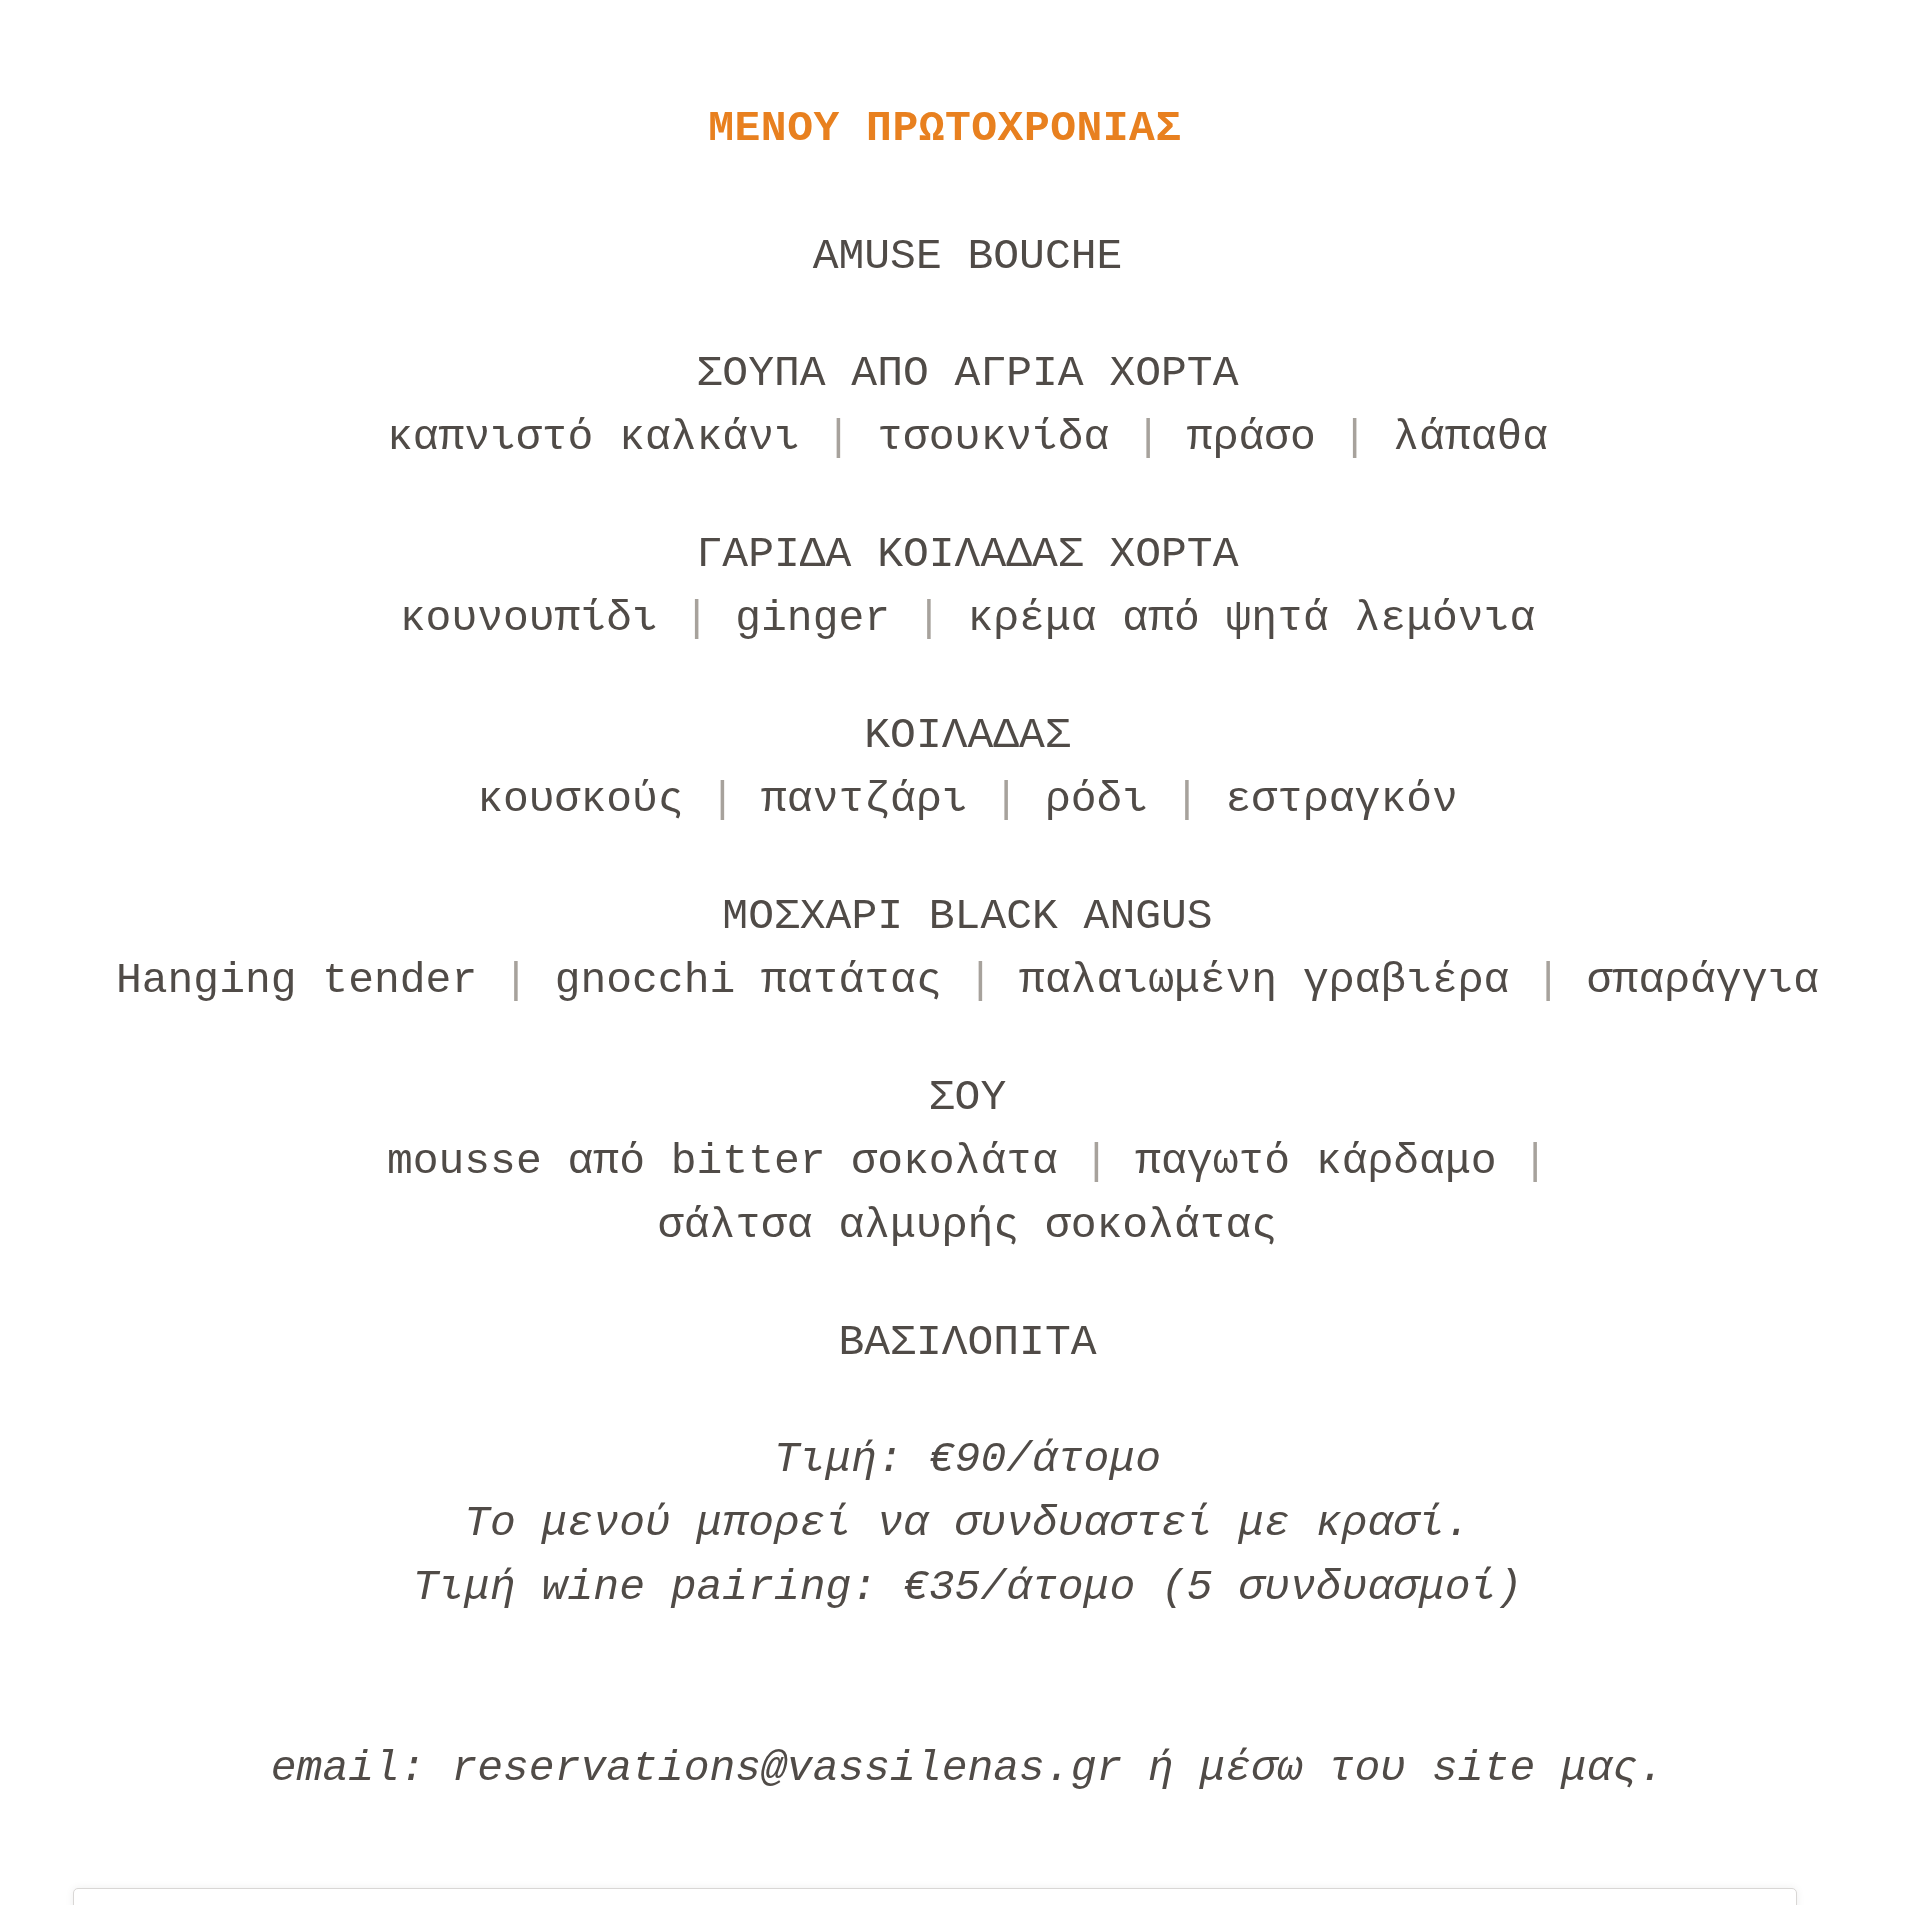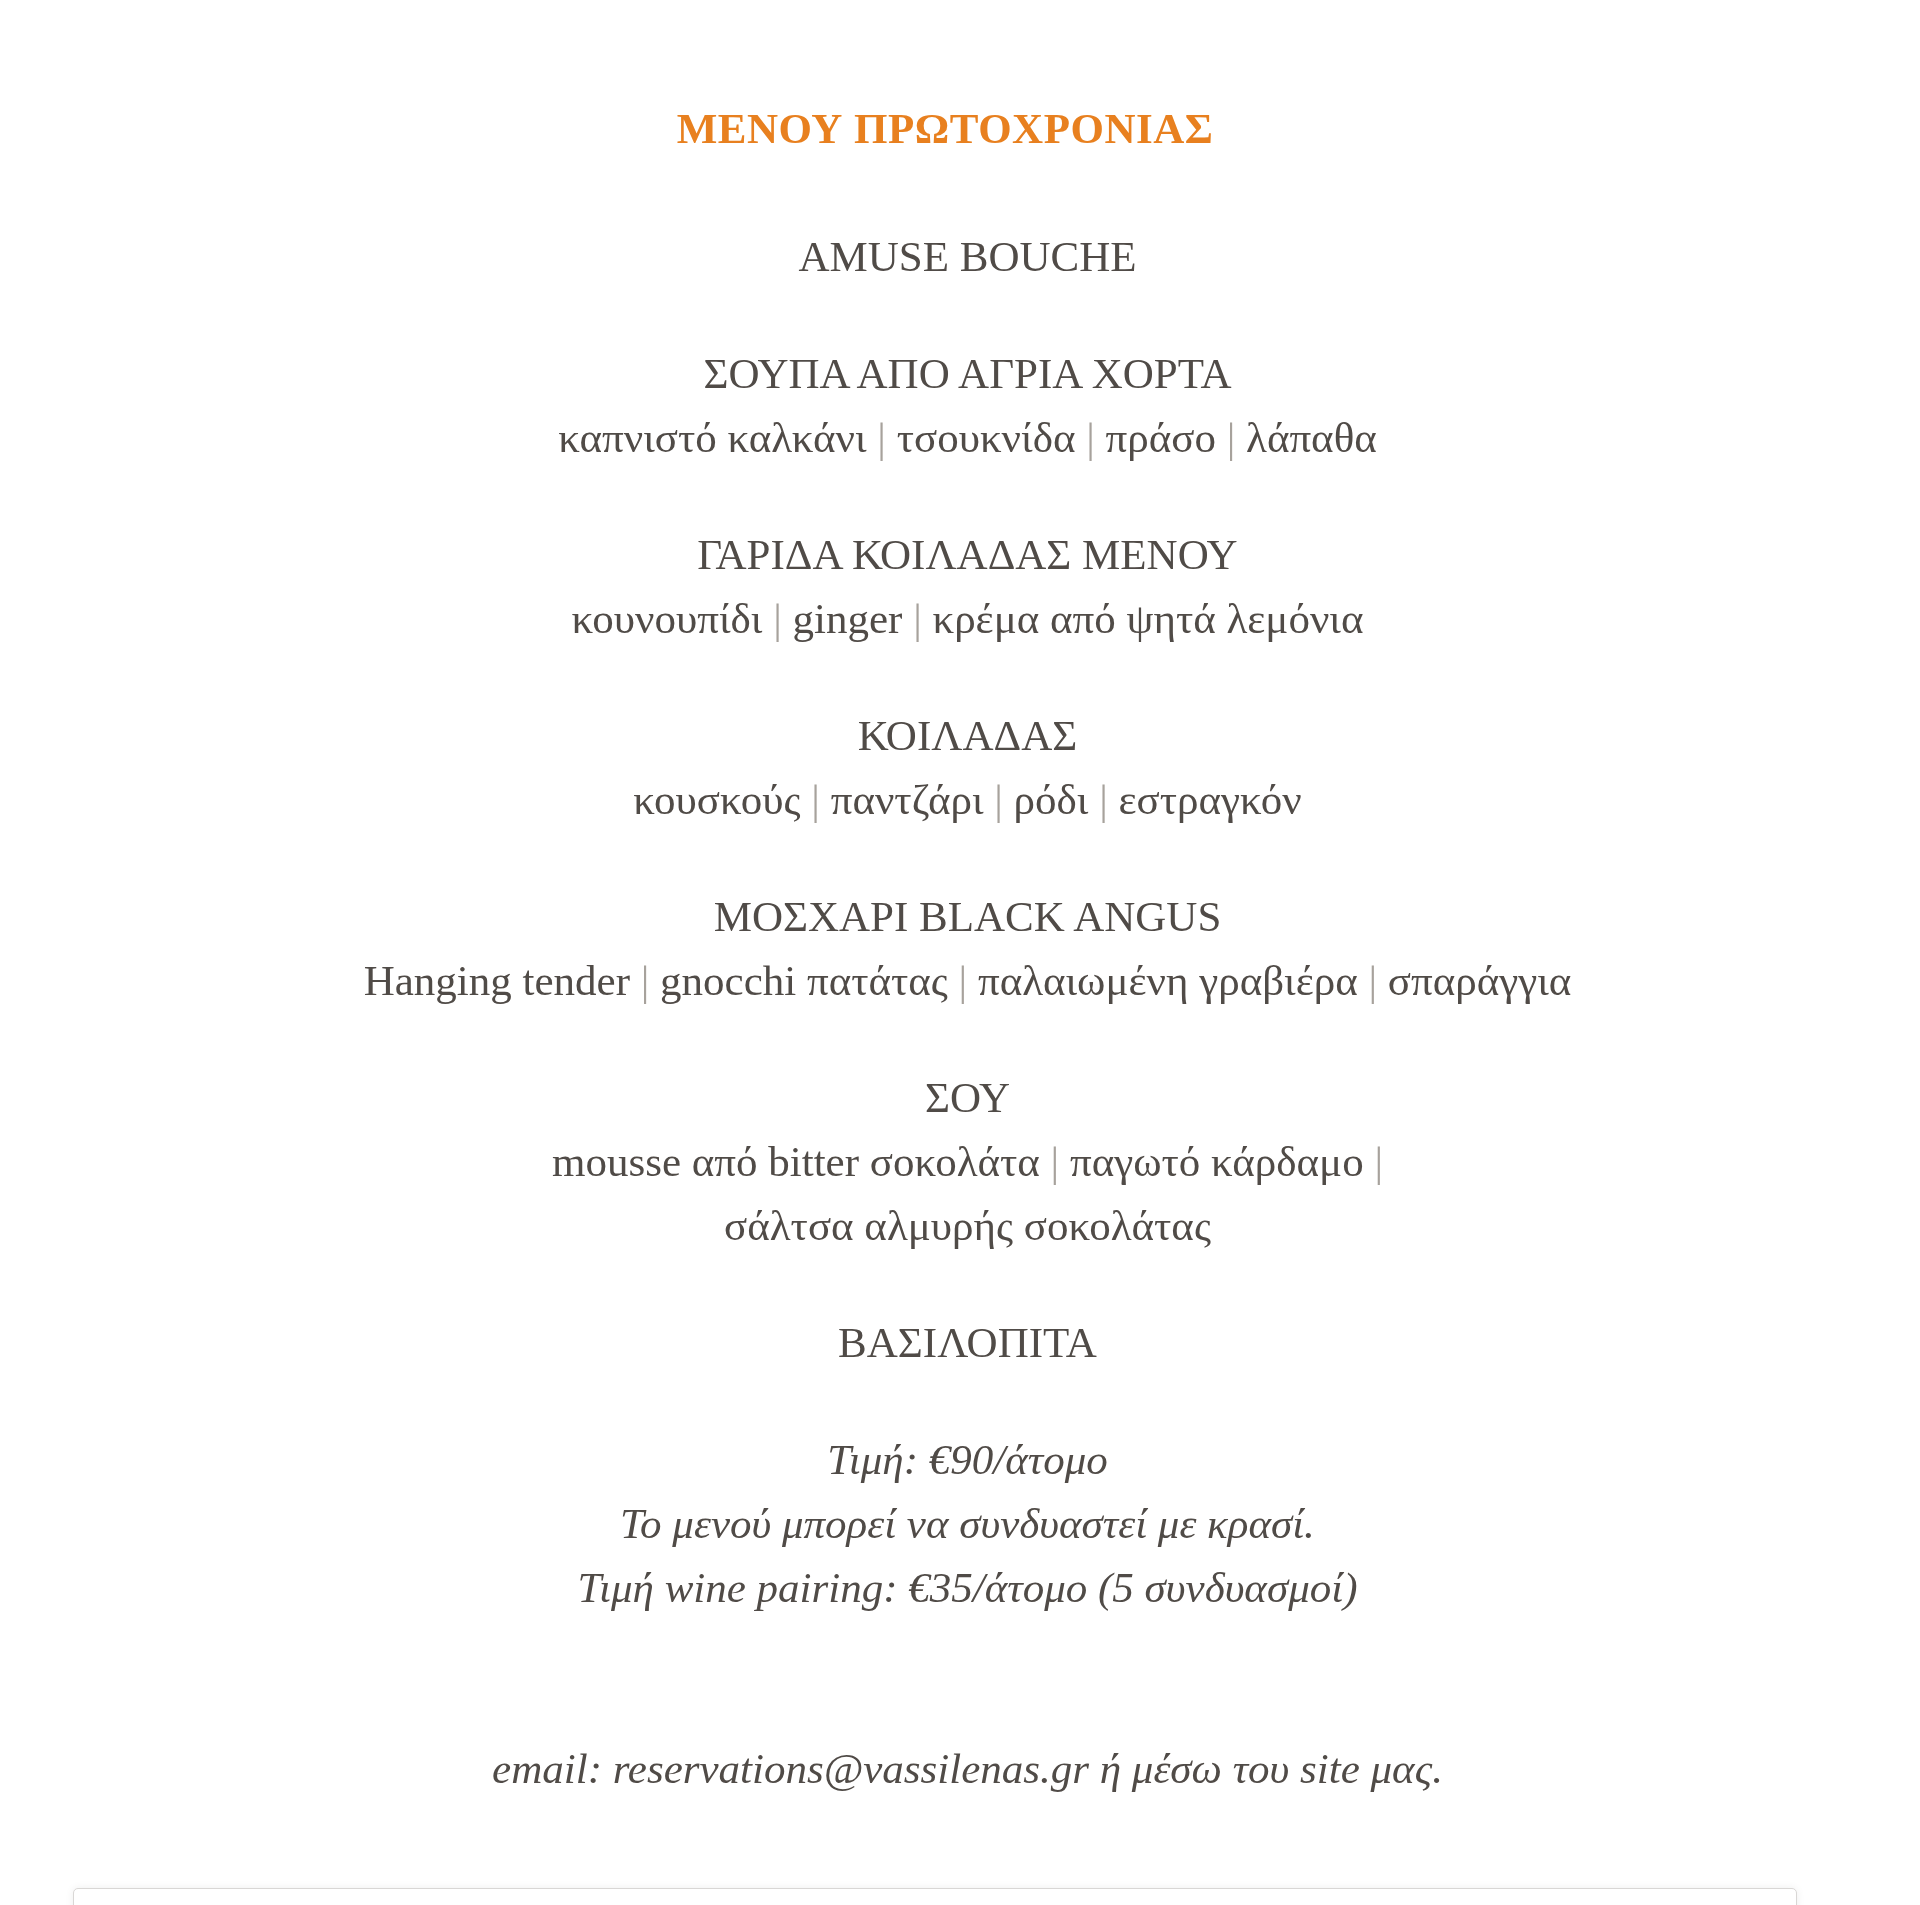--- a/index.html
+++ b/index.html
@@ -17,20 +17,21 @@
     color:var(--text);
     overflow:hidden;
     position:relative;
   }
   .content{
     width:1890px;
     padding-top:97px;
     text-align:center;
     font-size:43px;
     line-height:64px;
+    font-family:Liberation Mono, monospace;
   }
   .menu-title{
     font-size:43px;
     font-weight:bold;
     color:var(--accent);
     margin:0 0 64px 0;
     line-height:64px;
     letter-spacing:0.5px;
   }
   p{margin:0 0 53px 0;padding-left:45px;}
@@ -53,21 +54,21 @@
 <body>
 
 <div class="content">
 
   <h1 class="menu-title">ΜΕΝΟΥ ΠΡΩΤΟΧΡΟΝΙΑΣ</h1>
 
   <p class="course-name">AMUSE BOUCHE</p>
 
   <div id="courses">
       <p><span class="course-name">ΣΟΥΠΑ ΑΠΟ ΑΓΡΙΑ ΧΟΡΤΑ</span><span><br>καπνιστό καλκάνι <span class="sep">|</span> τσουκνίδα <span class="sep">|</span> πράσο <span class="sep">|</span> λάπαθα</span></p>
-      <p><span class="course-name">ΓΑΡΙΔΑ ΚΟΙΛΑΔΑΣ ΜΕΝΟΥ</span><span><br>κουνουπίδι <span class="sep">|</span> ginger <span class="sep">|</span> κρέμα από ψητά λεμόνια</span></p>
+      <p><span class="course-name">ΓΑΡΙΔΑ ΚΟΙΛΑΔΑΣ ΧΟΡΤΑ</span><span><br>κουνουπίδι <span class="sep">|</span> ginger <span class="sep">|</span> κρέμα από ψητά λεμόνια</span></p>
       <p><span class="course-name">ΚΟΙΛΑΔΑΣ</span><span><br>κουσκούς <span class="sep">|</span> παντζάρι <span class="sep">|</span> ρόδι <span class="sep">|</span> εστραγκόν</span></p>
       <p><span class="course-name">ΜΟΣΧΑΡΙ BLACK ANGUS</span><span><br>Hanging tender <span class="sep">|</span> gnocchi πατάτας <span class="sep">|</span> παλαιωμένη γραβιέρα <span class="sep">|</span> σπαράγγια</span></p>
       <p><span class="course-name">ΣΟΥ</span><span><br>mousse από bitter σοκολάτα <span class="sep">|</span> παγωτό κάρδαμο <span class="sep">|</span><br>σάλτσα αλμυρής σοκολάτας</span></p>
     </div>
 
   <p class="course-name">ΒΑΣΙΛΟΠΙΤΑ</p>
 
   <p class="info" id="pricing"><span>Τιμή: €90/άτομο</span><br><span>Το μενού μπορεί να συνδυαστεί με κρασί.</span><br><span>Τιμή wine pairing: €35/άτομο (5 συνδυασμοί)</span></p>
 
   <p class="info" id="reservations"><br><span>email: reservations@vassilenas.gr ή μέσω του site μας.</span></p>

